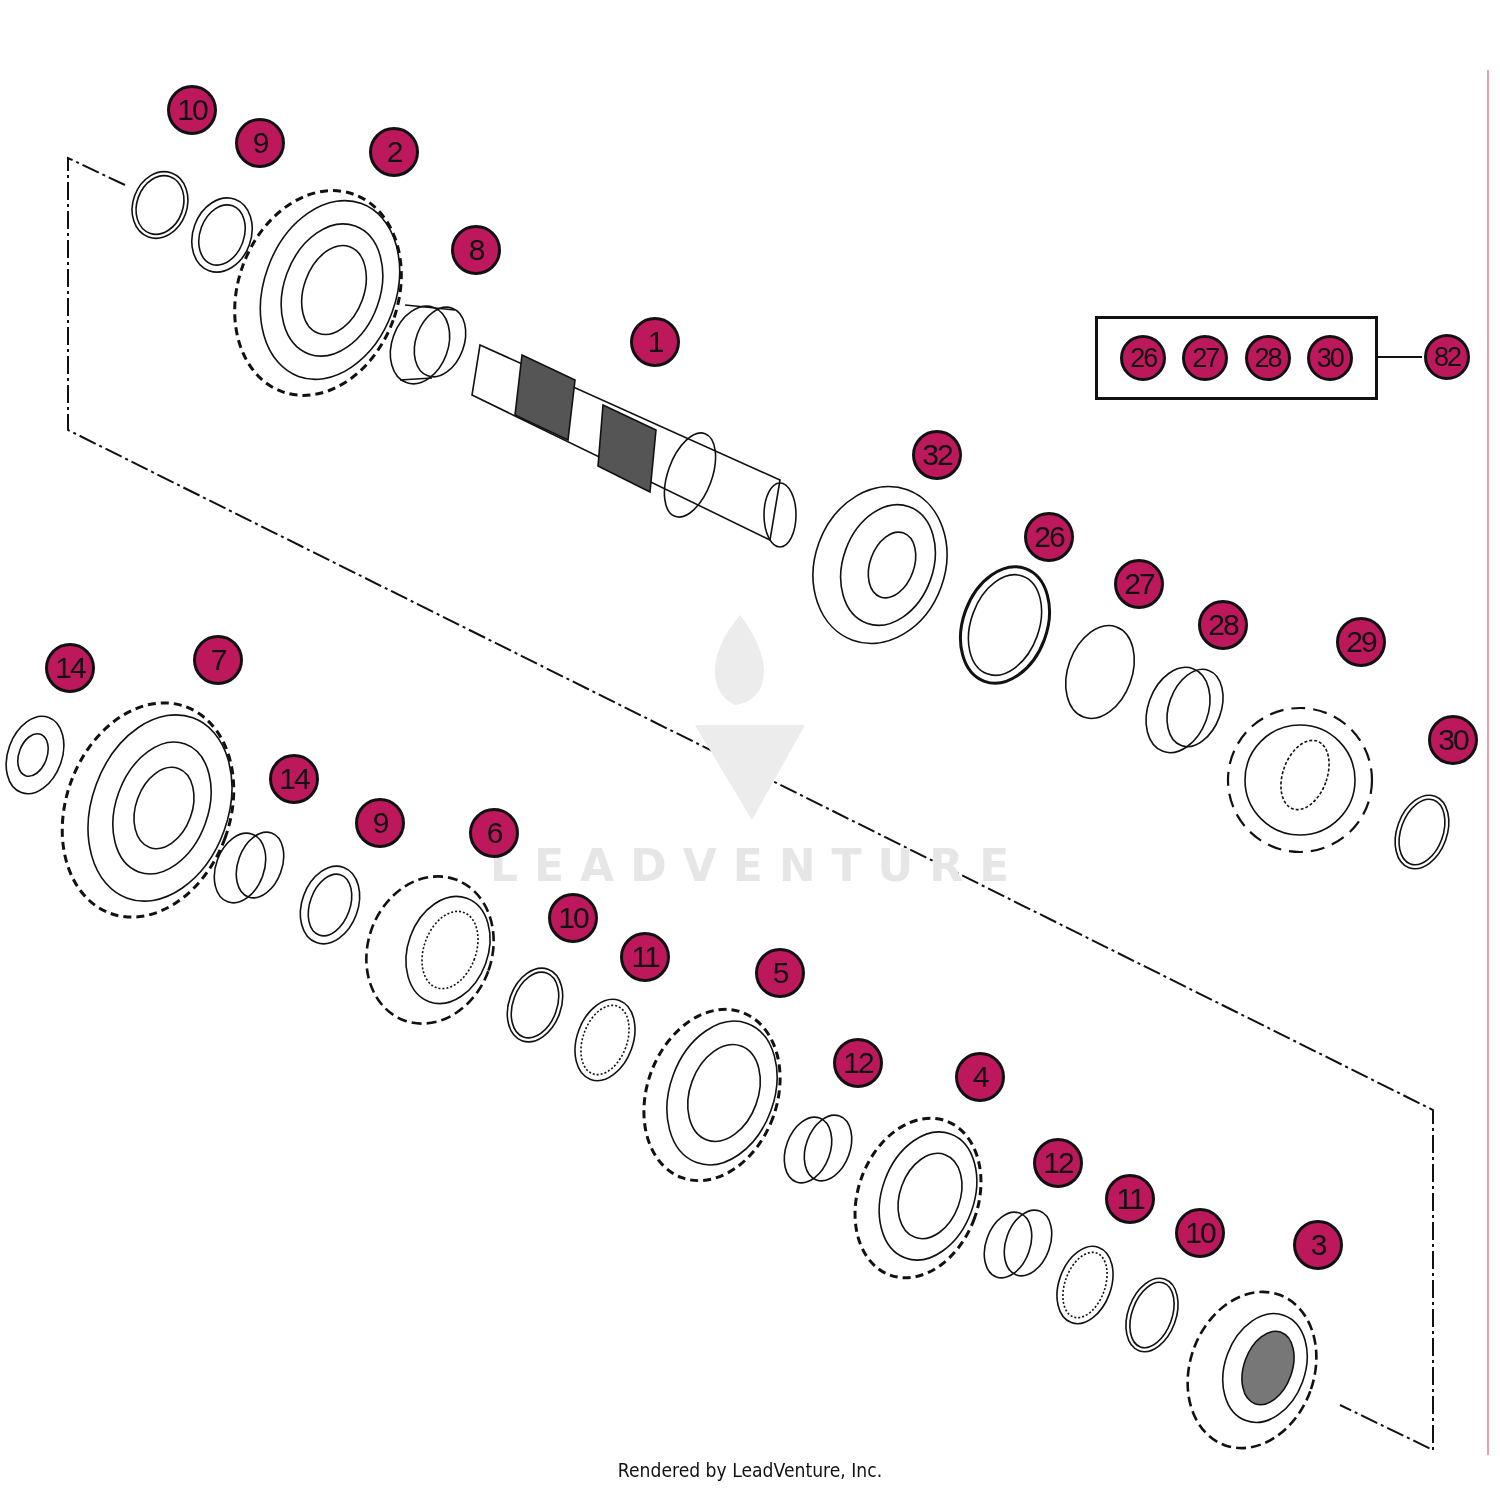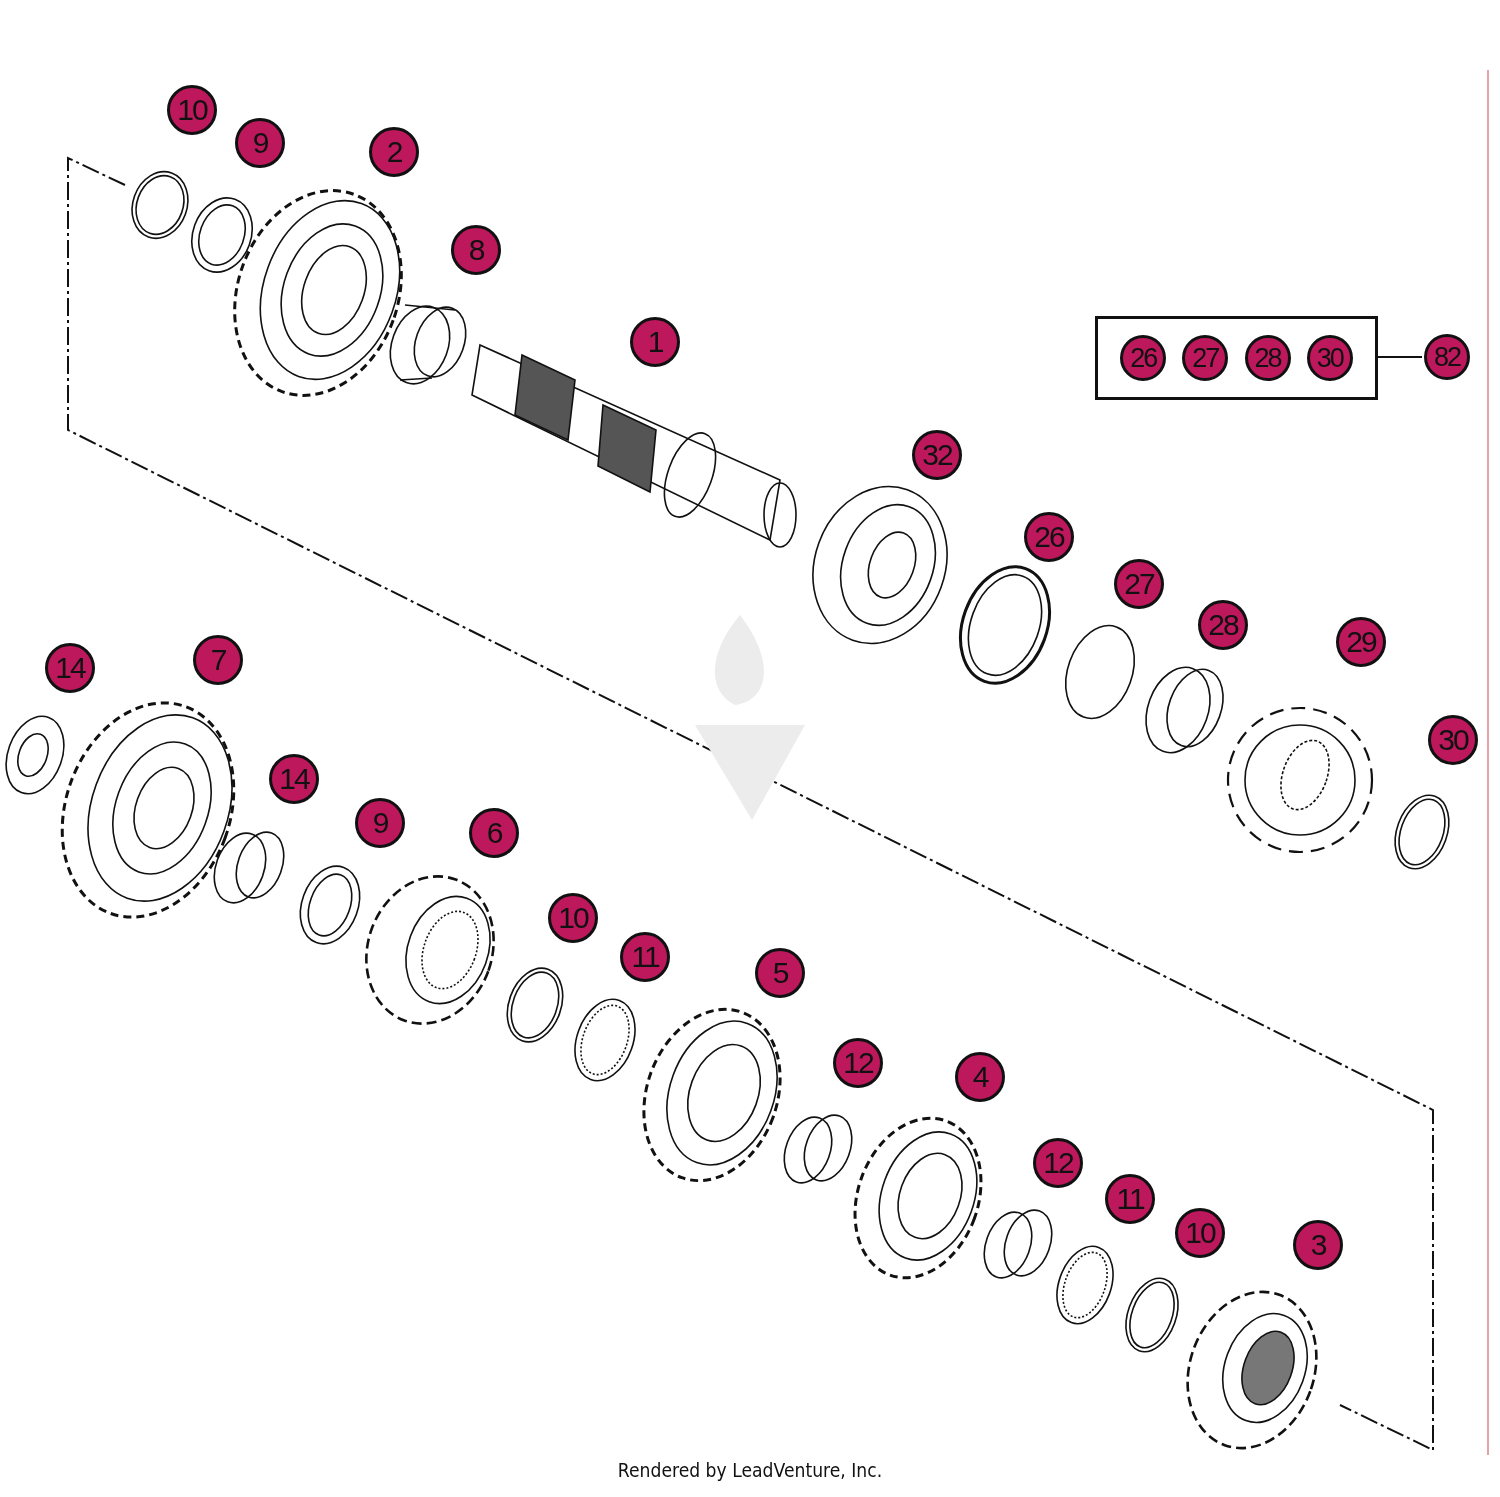--- a/index.html
+++ b/index.html
@@ -177,20 +177,21 @@
         <ellipse cx="1268" cy="1368" rx="24" ry="38" transform="rotate(20 1268 1368)" fill="#777"></ellipse>
       </g>
     </g>
 
     <g fill="#ececec">
       <path d="M740,615 C710,650 705,690 735,705 C770,700 775,660 740,615 Z"></path>
       <polygon points="695,725 805,725 752,820"></polygon>
     </g>
   </svg>
 
+  <div class="watermark">LEADVENTURE</div>
 
   <div id="callouts">
       <div class="callout" style="left: 192px; top: 110px;">10</div>
       <div class="callout" style="left: 260px; top: 143px;">9</div>
       <div class="callout" style="left: 394px; top: 152px;">2</div>
       <div class="callout" style="left: 476px; top: 250px;">8</div>
       <div class="callout" style="left: 655px; top: 342px;">1</div>
       <div class="callout" style="left: 937px; top: 455px;">32</div>
       <div class="callout" style="left: 1049px; top: 537px;">26</div>
       <div class="callout" style="left: 1139px; top: 584px;">27</div>

